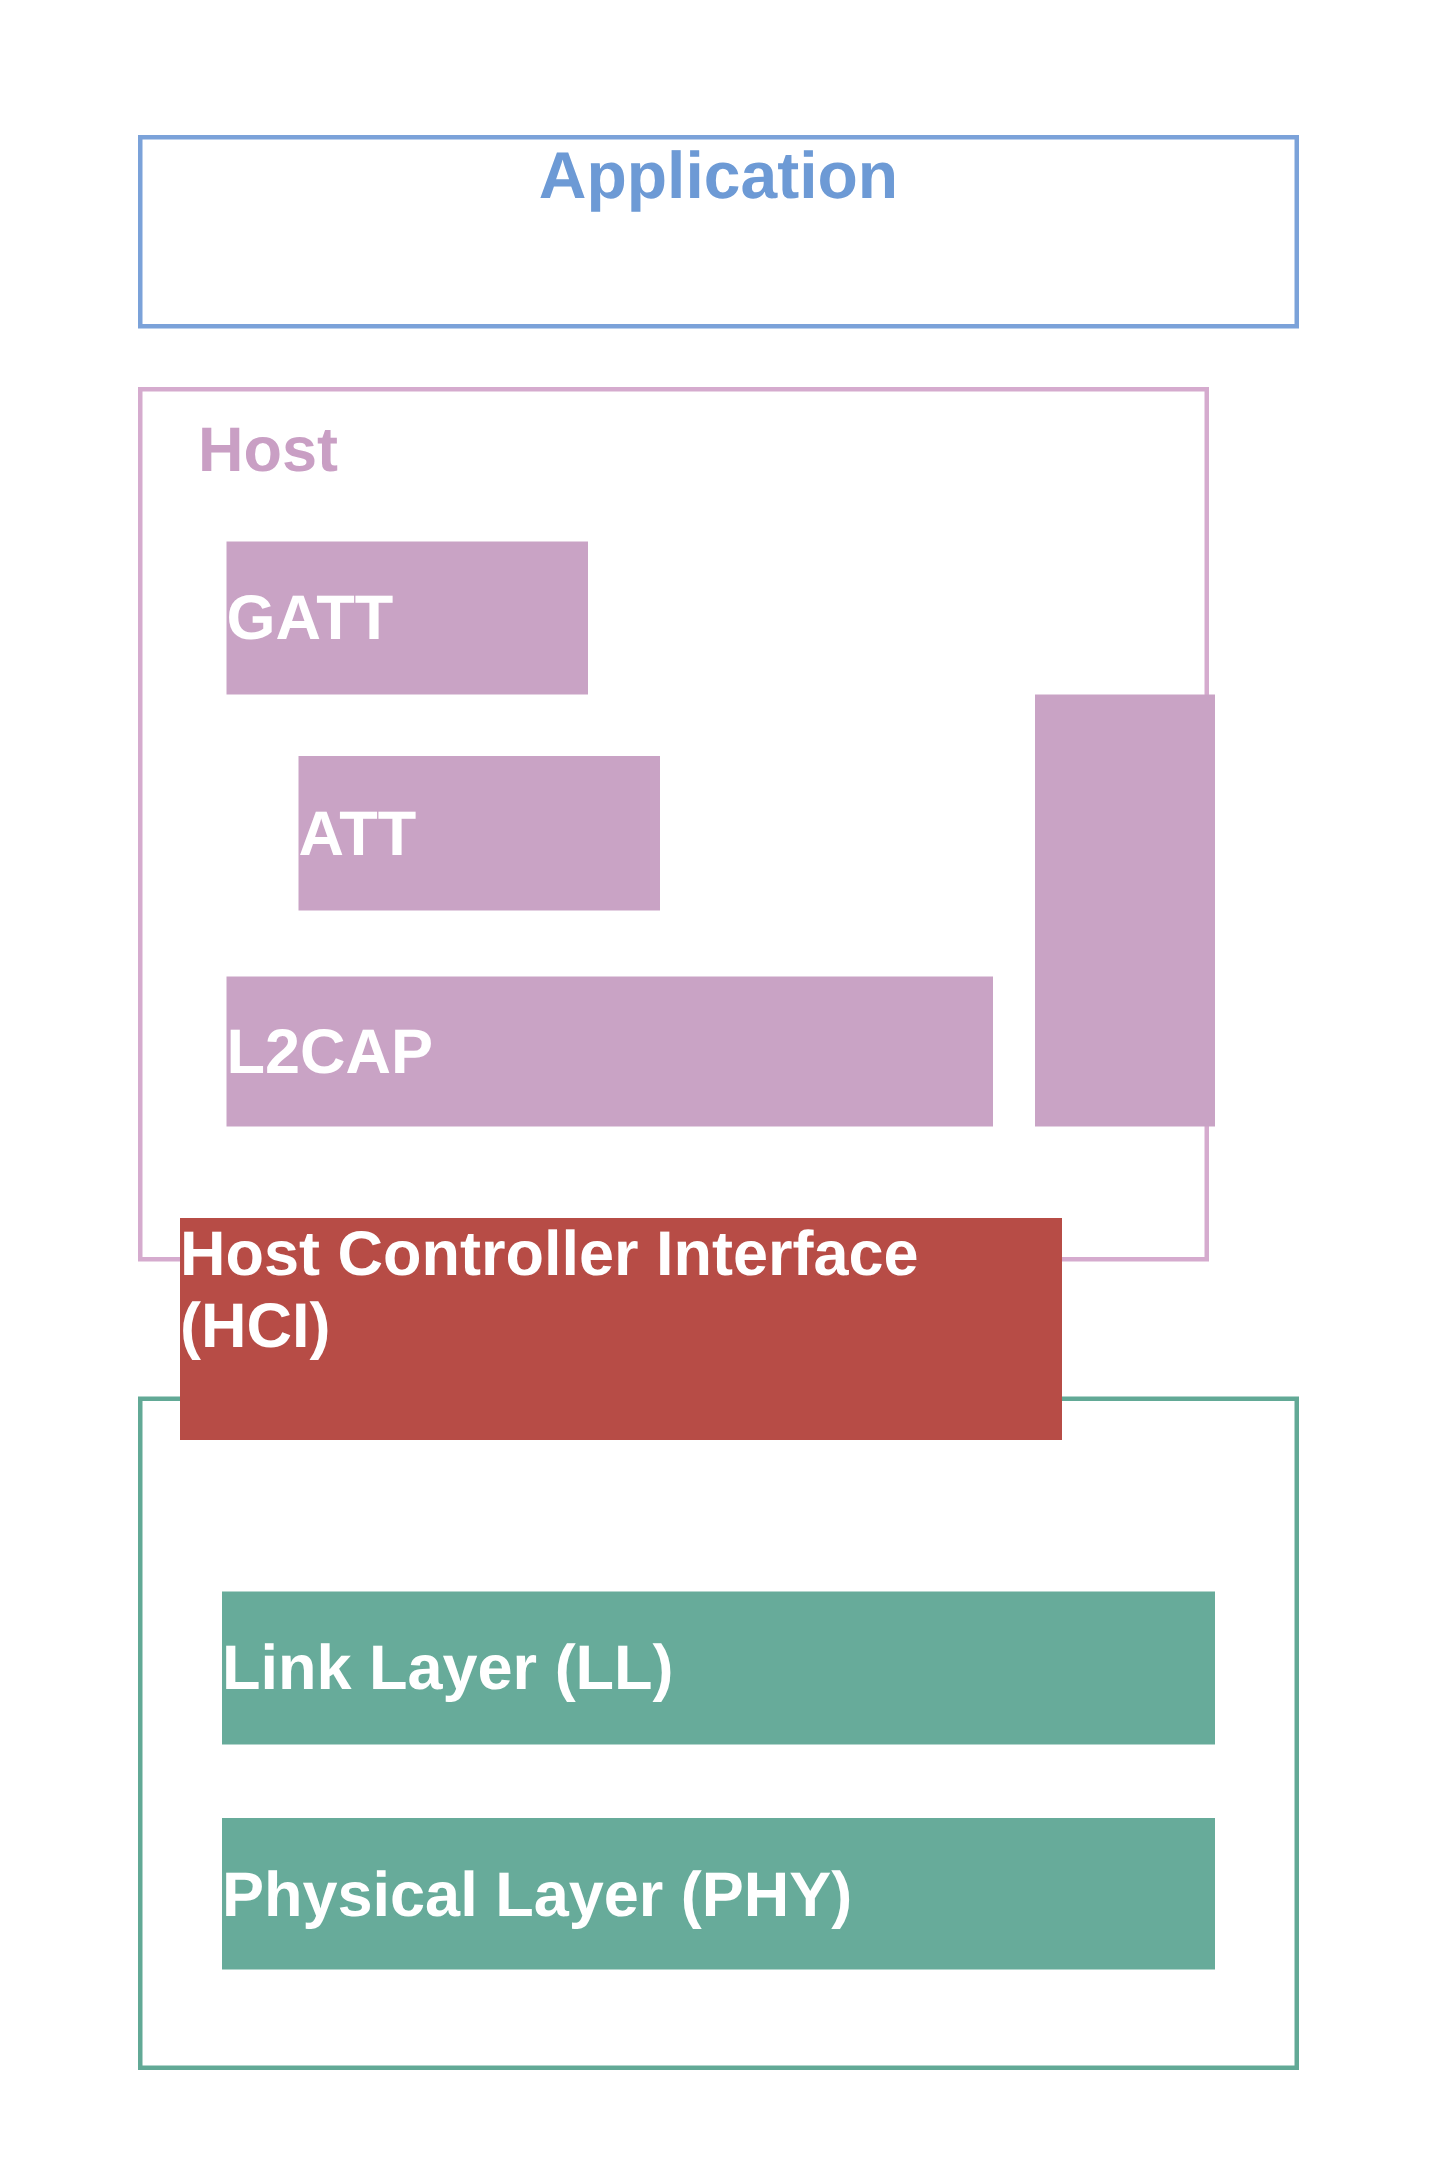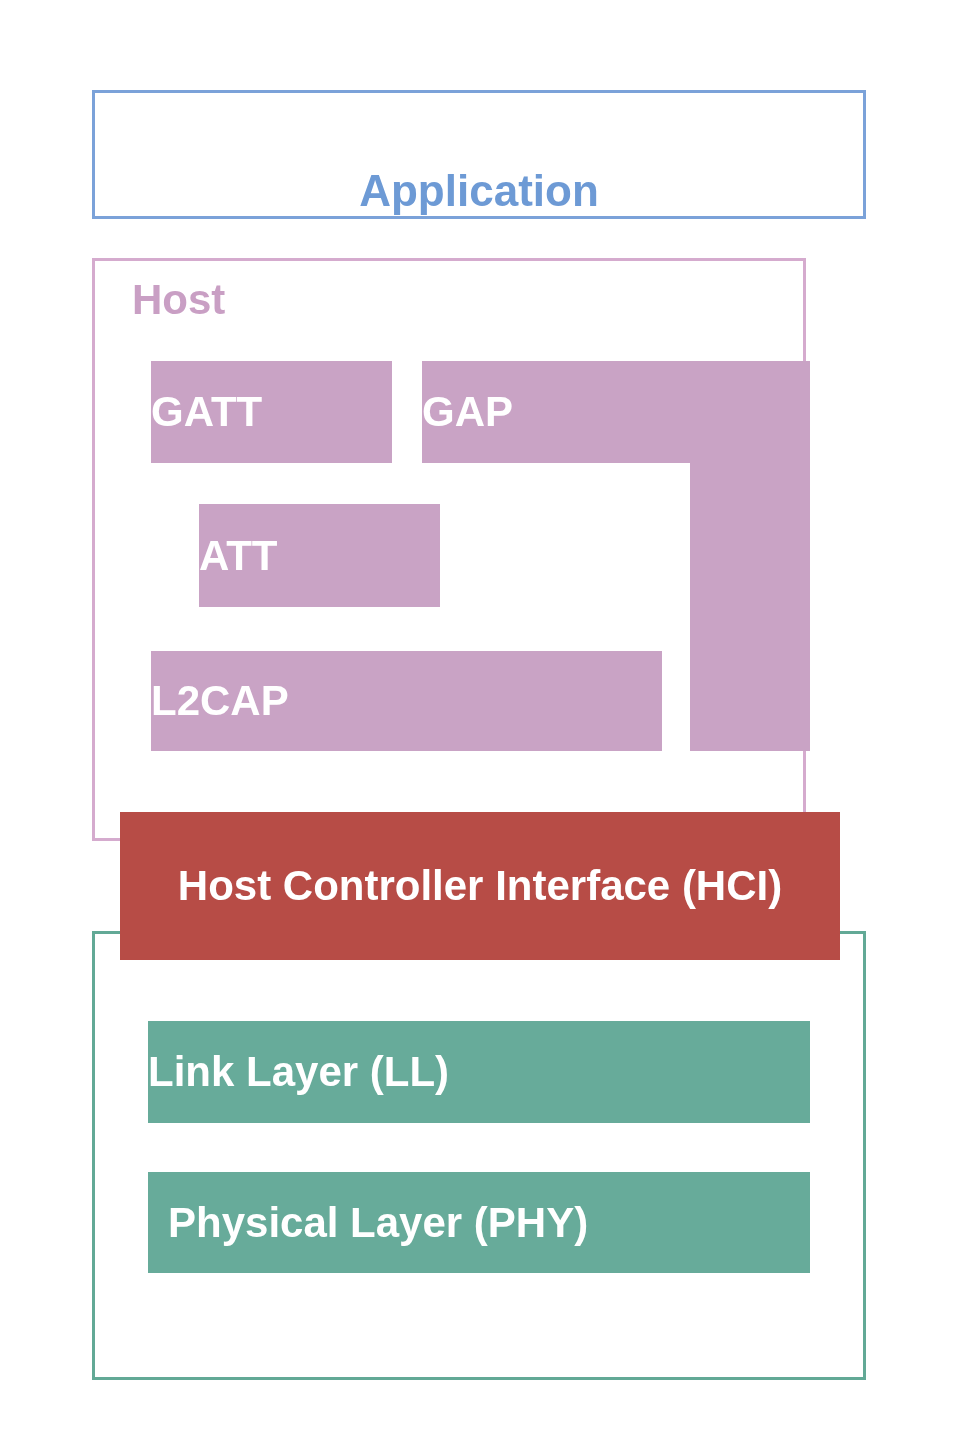--- a/index.html
+++ b/index.html
@@ -26,21 +26,21 @@
     height:1443px;
     background:#ffffff;
     overflow:hidden;
   }
   
   .app-box{
     position:absolute;
     left:92px; top:90px;
     width:774px; height:129px;
     border:3px solid var(--blue-border);
-    display:flex; align-items:flex-end; justify-content:center;
+    display:flex; align-items:flex-start; justify-content:center;
   }
   .app-box .label{
     color:var(--blue-text);
     font-size:44px;
   }
   
   .host-box{
     position:absolute;
     left:92px; top:258px;
     width:714px; height:583px;
@@ -54,51 +54,51 @@
     line-height:1;
   }
   .block{
     position:absolute;
     display:flex; align-items:center; 
     color:var(--white-text);
     font-size:42px;
     line-height:1;
   }
   .mauve{background:var(--mauve-fill);}
-  .teal{background:var(--teal-fill);}
+  .teal{background:var(--teal-fill);margin-top:40px;}
   .gatt{left:56px; top:100px; width:241px; height:102px;}
   .gap-top{left:327px; top:100px; width:388px; height:102px;}
   .gap-strip{
     position:absolute;
     left:595px; top:202px; width:120px; height:288px;
     background:var(--mauve-fill);
   }
   .att{left:56px; top:243px; width:241px; height:103px;margin-left:48px;}
   .smp{left:327px; top:243px; width:240px; height:103px;}
   .l2cap{left:56px; top:390px; width:511px; height:100px;}
   
   .hci{
     position:absolute;
     left:120px; top:812px;
-    width:720px; height:148px;
+    width:588px; height:148px;
     background:var(--red-fill);
-    display:flex; align-items:center; justify-content:center;
+    display:flex; justify-content:center;
     color:var(--white-text);
     font-size:42px;
     z-index:5;
   }
   
   .controller-box{
     position:absolute;
     left:92px; top:931px;
     width:774px; height:449px;
     border:3px solid var(--teal-border);
   }
   .ll{left:53px; top:87px; width:662px; height:102px;}
-  .phy{left:53px; top:238px; width:662px; height:101px;padding-left:20px;}
+  .phy{left:53px; top:238px; width:662px; height:101px;}
   .controller-label{
     position:absolute;
     left:37px; top:375px;
     color:var(--teal-text);
     font-size:42px;
     line-height:1;
   }
 </style>
 </head>
 <body>
@@ -109,23 +109,20 @@
     <span class="label">Application</span>
   </div>
 
   <div class="host-box">
     <span class="host-label">Host</span>
 
     <div class="block mauve gatt">
       <span>GATT</span>
     </div>
 
-    <div class="block mauve gap-top">
-      <span>GAP</span>
-    </div>
     <div class="gap-strip"></div>
 
     <div class="block mauve att">
       <span>ATT</span>
     </div>
 
 
     <div class="block mauve l2cap">
       <span>L2CAP</span>
     </div>

